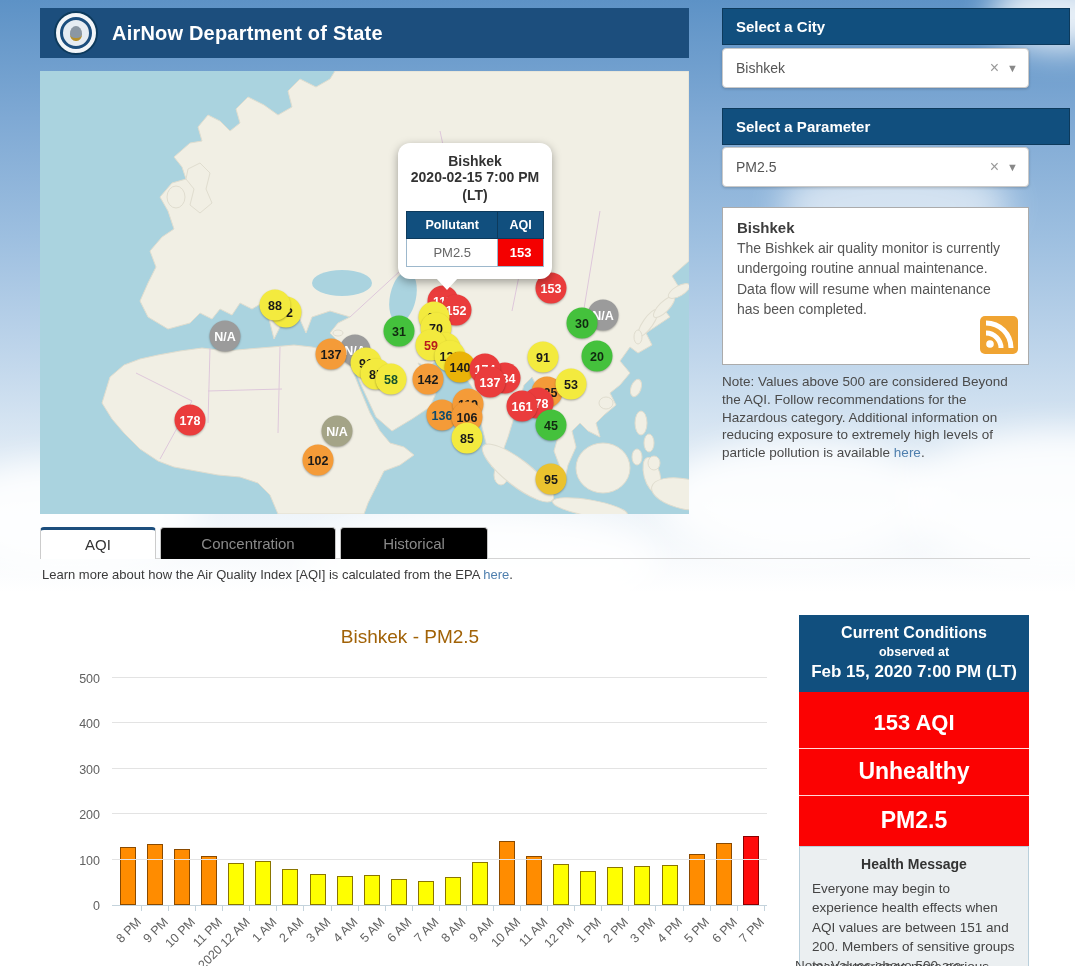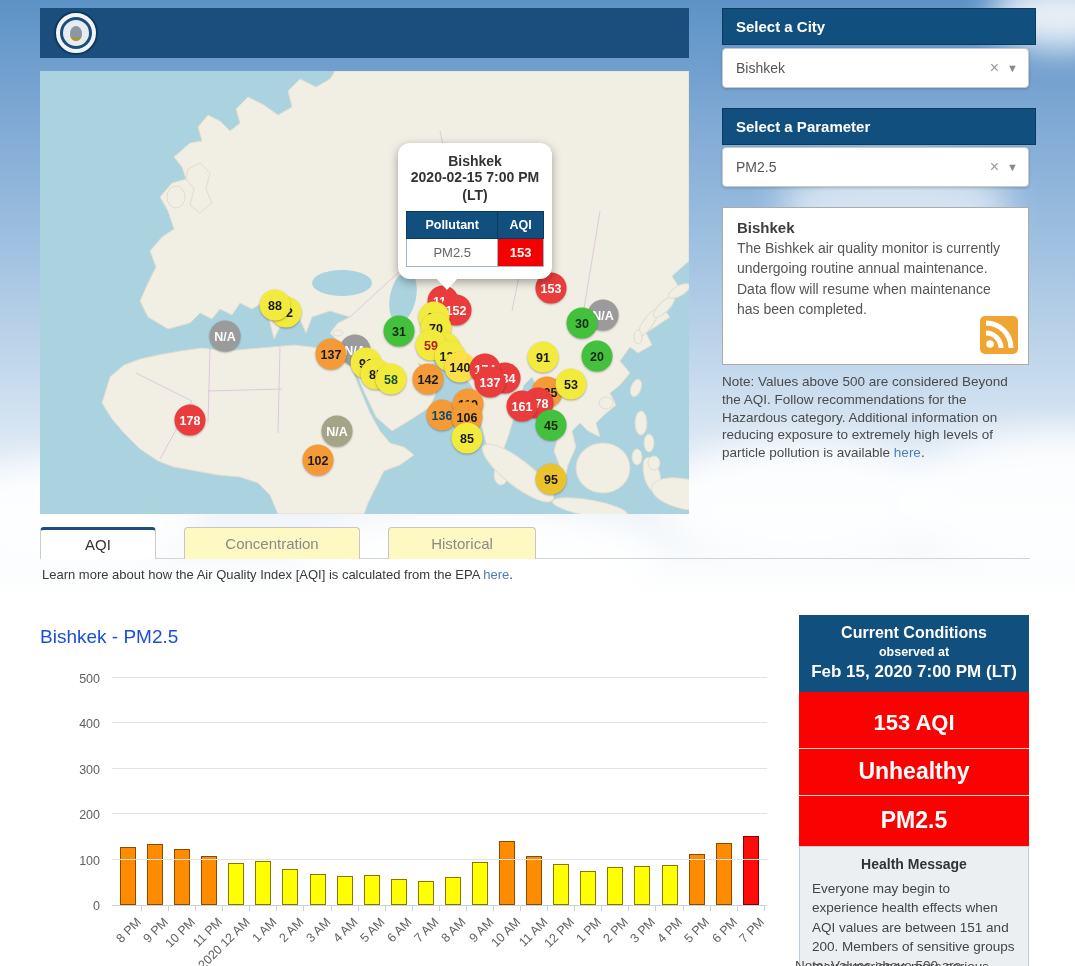--- a/index.html
+++ b/index.html
@@ -39,21 +39,21 @@
   #map-popup:after{content:"";position:absolute;left:38px;bottom:-11px;width:0;height:0;
     border-left:11px solid transparent;border-right:11px solid transparent;border-top:12px solid #fff;}
   #map-popup .city{font-weight:bold;font-size:14px;color:#333;}
   #map-popup .dt{font-weight:bold;font-size:14px;color:#333;line-height:1.25;}
   .popup-table{width:100%;border-collapse:collapse;margin-top:7px;}
   .popup-table th{background:var(--panel-blue);color:#fff;font-size:12.5px;padding:6px 4px;border:1px solid #0d3a5c;}
   .popup-table td{font-size:13px;padding:6px 4px;border:1px solid #9db8cc;color:#666;}
   .popup-table td.aqi{background:var(--aqi-red);color:#fff;font-weight:bold;}
 
   
-  .side-card{position:absolute;left:722px;width:314px;border-radius:16px;}
+  .side-card{position:absolute;left:722px;width:348px;border-radius:16px;}
   .side-card .card-header{background:var(--panel-blue);border:1px solid #0d3a5c;color:#fff;
     font-weight:bold;font-size:15px;padding:9px 13px;}
   .dropdown{position:absolute;left:722px;width:307px;height:40px;background:#fff;border:1px solid #c9c9c9;
     border-radius:4px;box-shadow:0 1px 3px rgba(0,0,0,.2);display:flex;align-items:center;
     padding:0 10px 0 13px;box-sizing:border-box;cursor:pointer;}
   .dropdown .val{flex:1;font-size:14px;color:#555;}
   .dropdown .clear{color:#999;font-size:16px;padding:0 8px;}
   .dropdown .caret{color:#888;font-size:11px;}
 
   #info-box{position:absolute;left:722px;top:207px;width:307px;height:158px;background:#fff;border:1px solid #ababab;
@@ -63,28 +63,28 @@
   #rss-icon{position:absolute;right:10px;bottom:10px;width:38px;height:38px;cursor:pointer;}
 
   #note-box{position:absolute;left:722px;top:373px;width:307px;font-size:13.5px;color:#4a4a4a;line-height:1.32;}
   .link{color:var(--link-blue);cursor:pointer;}
 
   
   #tabs{position:absolute;left:40px;top:527px;display:flex;gap:4px;z-index:2;}
   .tab{height:32px;display:flex;align-items:center;justify-content:center;font-size:15px;cursor:pointer;box-sizing:border-box;}
   .tab.active{width:116px;background:#fff;color:#333;border:1px solid #ccc;border-bottom:none;
     border-top:3px solid var(--header-blue);border-radius:4px 4px 0 0;}
-  .tab.inactive{background:#fef9c3;color:#8a8a8a;border:1px solid #c6c6c6;border-bottom:none;border-radius:4px 4px 0 0;margin-left:24px;}
+  .tab.inactive{background:#000000;color:#8a8a8a;border:1px solid #c6c6c6;border-bottom:none;border-radius:4px 4px 0 0;}
   .tab.w-mid{width:176px;} .tab.w-sm{width:148px;}
   #tab-rule{position:absolute;left:40px;top:558px;width:990px;height:1px;background:#d4d4d4;}
   #learn-more{position:absolute;left:42px;top:567px;font-size:13px;color:#3a3a3a;}
 
   
   #chart{position:absolute;left:40px;top:612px;width:740px;}
-  #chart-title{font-size:19px;color:#1d4ed8;margin:12px 0 0;height:54px;box-sizing:border-box;padding-top:2px;}
+  #chart-title{text-align:center;font-size:19px;color:#a16207;margin:12px 0 0;height:54px;box-sizing:border-box;padding-top:2px;}
   #plot-wrap{position:relative;margin-left:72px;width:655px;height:227px;border-bottom:1px solid #c4d3dc;}
   .gridline{position:absolute;left:0;right:0;height:1px;background:#e3e3e3;}
   .ytick{position:absolute;left:-58px;width:46px;text-align:right;font-size:12.5px;color:#616161;}
   #bars-row{position:absolute;left:0;right:0;top:0;bottom:0;display:flex;justify-content:space-between;
     align-items:flex-end;padding:0 8px;}
   .slot{position:relative;width:16px;height:100%;display:flex;align-items:flex-end;}
   .slot::after{content:"";position:absolute;right:-6px;top:100%;height:6px;width:1px;background:#c4d3dc;}
   .bar{width:100%;box-sizing:border-box;border:1px solid #555;}
   .xlabel{position:absolute;top:calc(100% + 10px);right:2px;transform:rotate(-45deg);transform-origin:top right;
     white-space:nowrap;font-size:12.5px;color:#616161;}
@@ -117,20 +117,21 @@
     <div class="cloud" style="left:-60px;top:460px;width:260px;height:110px;"></div>
     <div class="cloud" style="left:300px;top:510px;width:360px;height:110px;"></div>
   </div>
 
   <div id="app-header">
     <div class="seal">
       <div class="inner">
           <div class="eagle"></div>
         </div>
     </div>
+    <div class="title">AirNow Department of State</div>
   </div>
 
   <div id="map">
     <svg width="649" height="443" viewBox="0 0 649 443">
       <rect x="0" y="0" width="649" height="443" fill="#aad3df"></rect>
       <g fill="#f1efe4" stroke="#e0ddcf" stroke-width="1">
         <path d="M649,190 L632,205 640,218 628,228 622,236 630,246 618,254 606,262 612,274 598,282 590,276 580,290 590,302 580,314 570,322 576,334 564,344 556,352 560,366 548,360 540,352 532,360 536,376 528,394 524,412 518,414 520,396 514,380 518,366 510,356 504,344 508,330 498,318 492,306 484,314 476,340 468,366 460,388 452,396 446,372 440,348 436,322 428,310 418,304 408,296 396,290 388,296 378,292 388,308 380,318 396,322 390,336 372,348 352,360 336,346 322,316 314,296 310,284 300,272 290,262 298,252 310,246 290,240 272,246 266,262 258,244 250,236 242,252 234,268 228,244 222,232 212,238 200,232 192,244 180,238 172,248 160,242 150,252 128,258 108,246 100,230 108,212 116,196 110,180 122,166 134,158 128,140 120,126 132,112 146,108 142,96 134,86 150,72 162,70 158,56 168,44 180,50 190,60 200,52 196,38 208,26 224,34 238,44 252,36 248,20 260,8 276,16 290,8 295,0 L649,0 Z"></path>
         <path d="M62,332 70,306 84,294 100,288 118,284 140,280 162,277 186,280 208,278 232,276 254,274 272,276 290,280 304,286 312,298 320,318 330,342 340,360 350,372 364,376 374,384 360,394 344,400 336,416 328,432 324,443 L238,443 230,424 218,412 200,406 178,404 156,400 134,396 118,390 100,378 84,362 72,348 Z"></path>
         <path d="M148,98 160,92 170,102 166,118 172,132 160,142 150,134 154,118 146,108 Z"></path>
         <ellipse cx="136" cy="126" rx="9" ry="11"></ellipse>
@@ -180,21 +181,21 @@
         <div class="marker" style="left: 297px; top: 360px; background: rgb(164, 164, 135); color: rgb(255, 255, 255);">N/A</div>
         <div class="marker" style="left: 278px; top: 389px; background: rgb(244, 155, 56); color: rgb(26, 26, 26);">102</div>
         <div class="marker" style="left: 359px; top: 260px; background: rgb(68, 193, 60); color: rgb(17, 41, 17);">31</div>
         <div class="marker" style="left: 403px; top: 230px; background: rgb(234, 60, 60); color: rgb(255, 255, 255);">115</div>
         <div class="marker" style="left: 416px; top: 239px; background: rgb(234, 60, 60); color: rgb(255, 255, 255);">152</div>
         <div class="marker" style="left: 394px; top: 246px; background: rgb(243, 234, 62); color: rgb(26, 26, 26);">69</div>
         <div class="marker" style="left: 396px; top: 257px; background: rgb(243, 234, 62); color: rgb(26, 26, 26);">70</div>
         <div class="marker" style="left: 405px; top: 277px; background: rgb(243, 234, 62); color: rgb(26, 26, 26);">35</div>
         <div class="marker" style="left: 391px; top: 274px; background: rgb(243, 234, 62); color: #b91c1c;">59</div>
         <div class="marker" style="left: 410px; top: 285px; background: rgb(243, 234, 62); color: rgb(26, 26, 26);">123</div>
-        <div class="marker" style="left: 420px; top: 296px; background: #fde047; color: rgb(26, 26, 26);">140</div>
+        <div class="marker" style="left: 420px; top: 296px; background: #eab308; color: rgb(26, 26, 26);">140</div>
         <div class="marker" style="left: 465px; top: 307px; background: rgb(234, 60, 60); color: rgb(255, 255, 255);">134</div>
         <div class="marker" style="left: 445px; top: 298px; background: rgb(234, 60, 60); color: rgb(255, 255, 255);">174</div>
         <div class="marker" style="left: 450px; top: 311px; background: rgb(234, 60, 60); color: rgb(255, 255, 255);">137</div>
         <div class="marker" style="left: 388px; top: 308px; background: rgb(244, 155, 56); color: rgb(26, 26, 26);">142</div>
         <div class="marker" style="left: 402px; top: 344px; background: rgb(244, 155, 56); color: #0c4a6e;">136</div>
         <div class="marker" style="left: 428px; top: 333px; background: rgb(244, 155, 56); color: rgb(26, 26, 26);">119</div>
         <div class="marker" style="left: 427px; top: 346px; background: rgb(244, 155, 56); color: rgb(26, 26, 26);">106</div>
         <div class="marker" style="left: 427px; top: 367px; background: rgb(243, 234, 62); color: rgb(26, 26, 26);">85</div>
         <div class="marker" style="left: 511px; top: 217px; background: rgb(234, 60, 60); color: rgb(255, 255, 255);">153</div>
         <div class="marker" style="left: 563px; top: 244px; background: rgb(155, 155, 155); color: rgb(255, 255, 255);">N/A</div>

